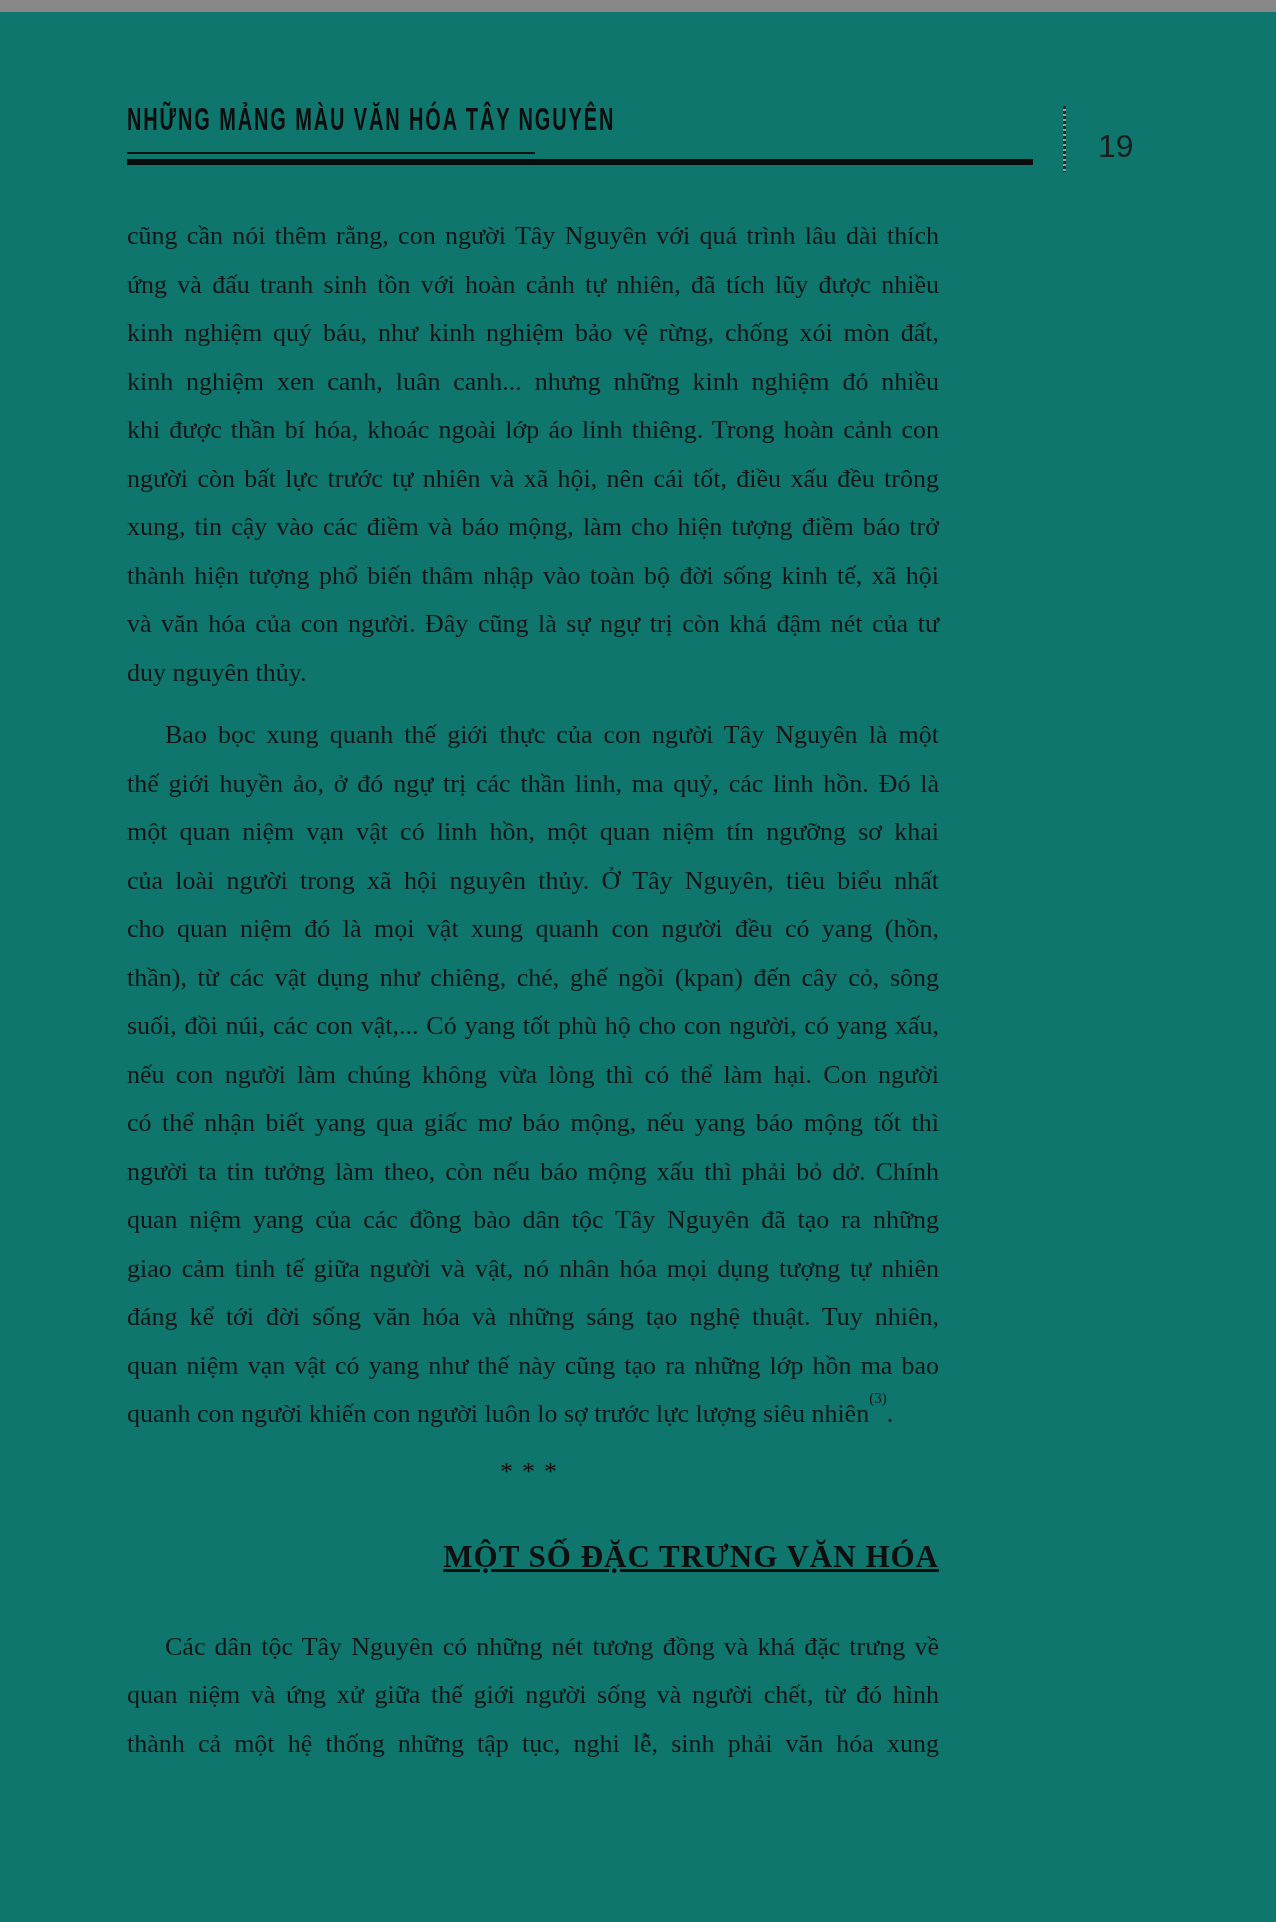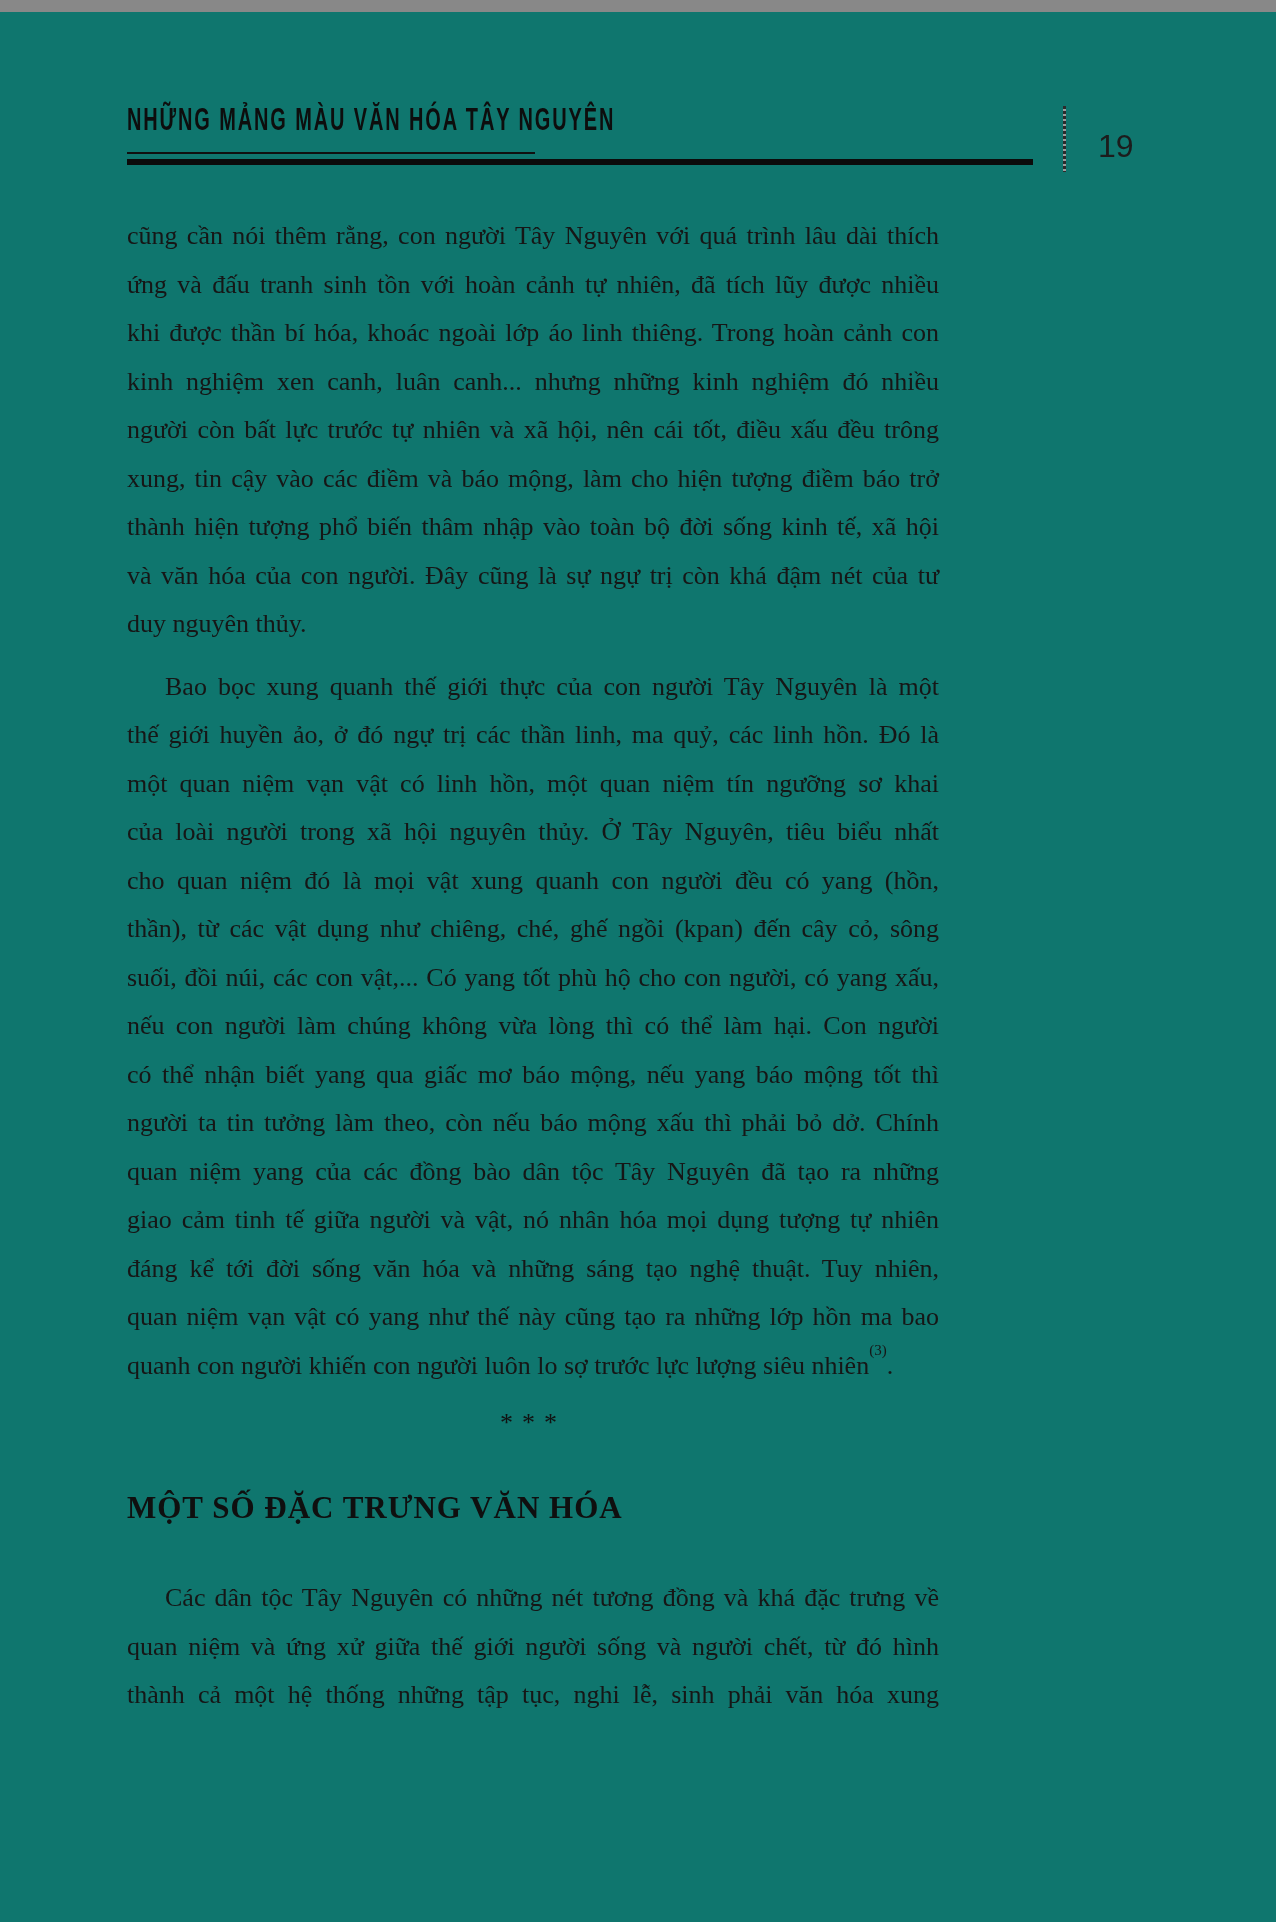--- a/index.html
+++ b/index.html
@@ -34,22 +34,22 @@
     white-space:nowrap;text-align:justify;text-align-last:justify;
   }
   .line.flush{text-align-last:left;}
   .line.first-indent{padding-left:38px;}
   .line sup{font-size:15px;line-height:0;position:relative;top:-9px;}
   .stars{
     margin-top:16px;height:34px;line-height:34px;text-align:center;
     font-size:26px;letter-spacing:9px;color:#111;
   }
   .section-heading{
-    margin:45px 0 0 0;height:46px;line-height:46px;text-align:left;
-    font-size:31px;font-weight:bold;letter-spacing:1px;color:#0f0f0f;
+    margin:45px 0 0 0;height:46px;line-height:46px;text-align:right;
+    font-size:31px;font-weight:bold;letter-spacing:1px;color:#0f0f0f;text-decoration:underline;
   }
   .bottom-block{margin-top:43px;}
 </style>
 </head>
 <body>
 
 <div class="page">
 
   <div class="header-title">
     <span class="inner">NHỮNG MẢNG MÀU VĂN HÓA TÂY NGUYÊN</span>
@@ -57,22 +57,23 @@
   <div class="header-underline"></div>
   <div class="header-rule"></div>
   <div class="header-divider"></div>
   <div class="page-number">19</div>
 
   <div class="column">
     <div data-paragraphs="body.paragraphs_top">
         <div class="paragraph">
           <div class="line">cũng cần nói thêm rằng, con người Tây Nguyên với quá trình lâu dài thích</div>
           <div class="line">ứng và đấu tranh sinh tồn với hoàn cảnh tự nhiên, đã tích lũy được nhiều</div>
+          <div class="line">kinh nghiệm quý báu, như kinh nghiệm bảo vệ rừng, chống xói mòn đất,</div>
+          <div class="line">kinh nghiệm xen canh, luân canh... nhưng những kinh nghiệm đó nhiều</div>
           <div class="line">khi được thần bí hóa, khoác ngoài lớp áo linh thiêng. Trong hoàn cảnh con</div>
-          <div class="line">kinh nghiệm xen canh, luân canh... nhưng những kinh nghiệm đó nhiều</div>
           <div class="line">người còn bất lực trước tự nhiên và xã hội, nên cái tốt, điều xấu đều trông</div>
           <div class="line">xung, tin cậy vào các điềm và báo mộng, làm cho hiện tượng điềm báo trở</div>
           <div class="line">thành hiện tượng phổ biến thâm nhập vào toàn bộ đời sống kinh tế, xã hội</div>
           <div class="line">và văn hóa của con người. Đây cũng là sự ngự trị còn khá đậm nét của tư</div>
           <div class="line flush">duy nguyên thủy.</div>
         </div>
         <div class="paragraph">
           <div class="line first-indent">Bao bọc xung quanh thế giới thực của con người Tây Nguyên là một</div>
           <div class="line">thế giới huyền ảo, ở đó ngự trị các thần linh, ma quỷ, các linh hồn. Đó là</div>
           <div class="line">một quan niệm vạn vật có linh hồn, một quan niệm tín ngưỡng sơ khai</div>

